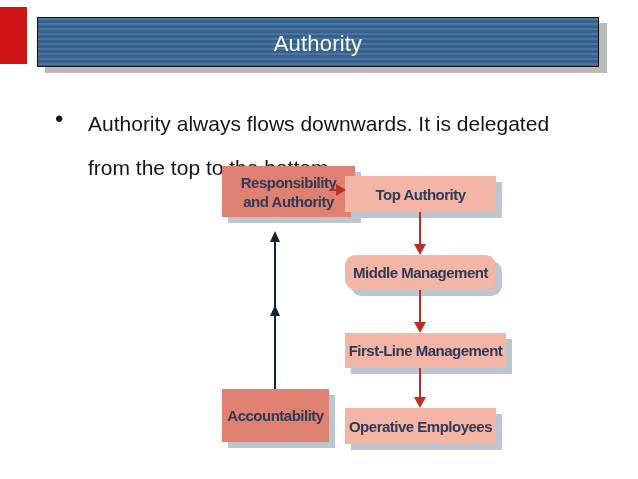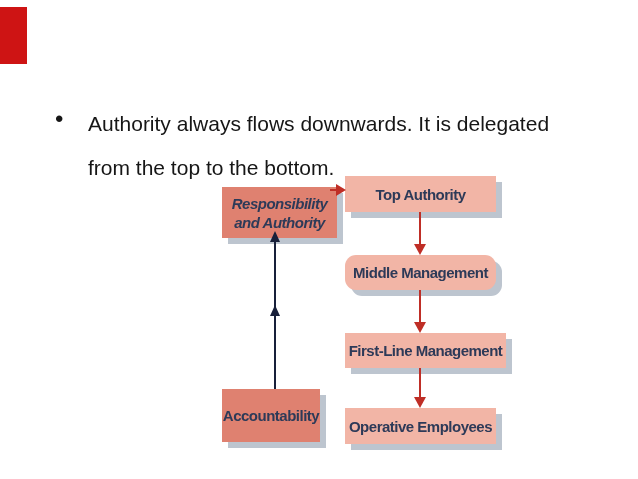--- a/index.html
+++ b/index.html
@@ -50,22 +50,22 @@
     font-size:21px;line-height:44px;color:var(--body-text);width:474px;
   }
   .dbox{
     position:absolute;display:flex;align-items:center;justify-content:center;
     text-align:center;color:var(--box-text);
     font-weight:700;font-size:15px;letter-spacing:-.5px;line-height:19px;
     box-shadow:6px 6px 0 var(--box-shadow);
   }
   .dbox.dark{background:var(--box-dark-salmon);}
   .dbox.light{background:var(--box-light-salmon);}
-  #box-responsibility{left:222px;top:187px;width:107px;height:51px;padding:0 4px;font-style:italic;}
-  #box-accountability{left:222px;top:389px;width:98px;height:53px;}
+  #box-responsibility{left:222px;top:166px;width:107px;height:51px;padding:0 13px;}
+  #box-accountability{left:222px;top:389px;width:107px;height:53px;}
   #box-top{left:345px;top:176px;width:151px;height:36px;}
   #box-middle{left:345px;top:255px;width:151px;height:35px;border-radius:11px;}
   #box-firstline{left:345px;top:333px;width:161px;height:35px;}
   #box-operative{left:345px;top:408px;width:151px;height:36px;text-align:center;}
   .vline-red{position:absolute;left:419px;width:2px;background:var(--arrow-red);}
   .head-down{
     position:absolute;left:414px;width:0;height:0;
     border-left:6px solid transparent;border-right:6px solid transparent;
     border-top:11px solid var(--arrow-red);
   }
@@ -82,20 +82,23 @@
     border-bottom:11px solid var(--arrow-dark);
   }
 </style>
 </head>
 <body>
 
 <div class="slide">
 
   <div class="corner-bar"></div>
 
+  <div class="title-banner">
+    <span class="title-text">Authority</span>
+  </div>
 
   <div class="bullet-row">
     <span class="bullet-marker">•</span>
     <span class="bullet-text">Authority always flows downwards. It is delegated from the top to the bottom.</span>
   </div>
 
   <div>
 
     <div class="dbox dark" id="box-responsibility">Responsibility and Authority</div>
     <div class="dbox dark" id="box-accountability">Accountability</div>

